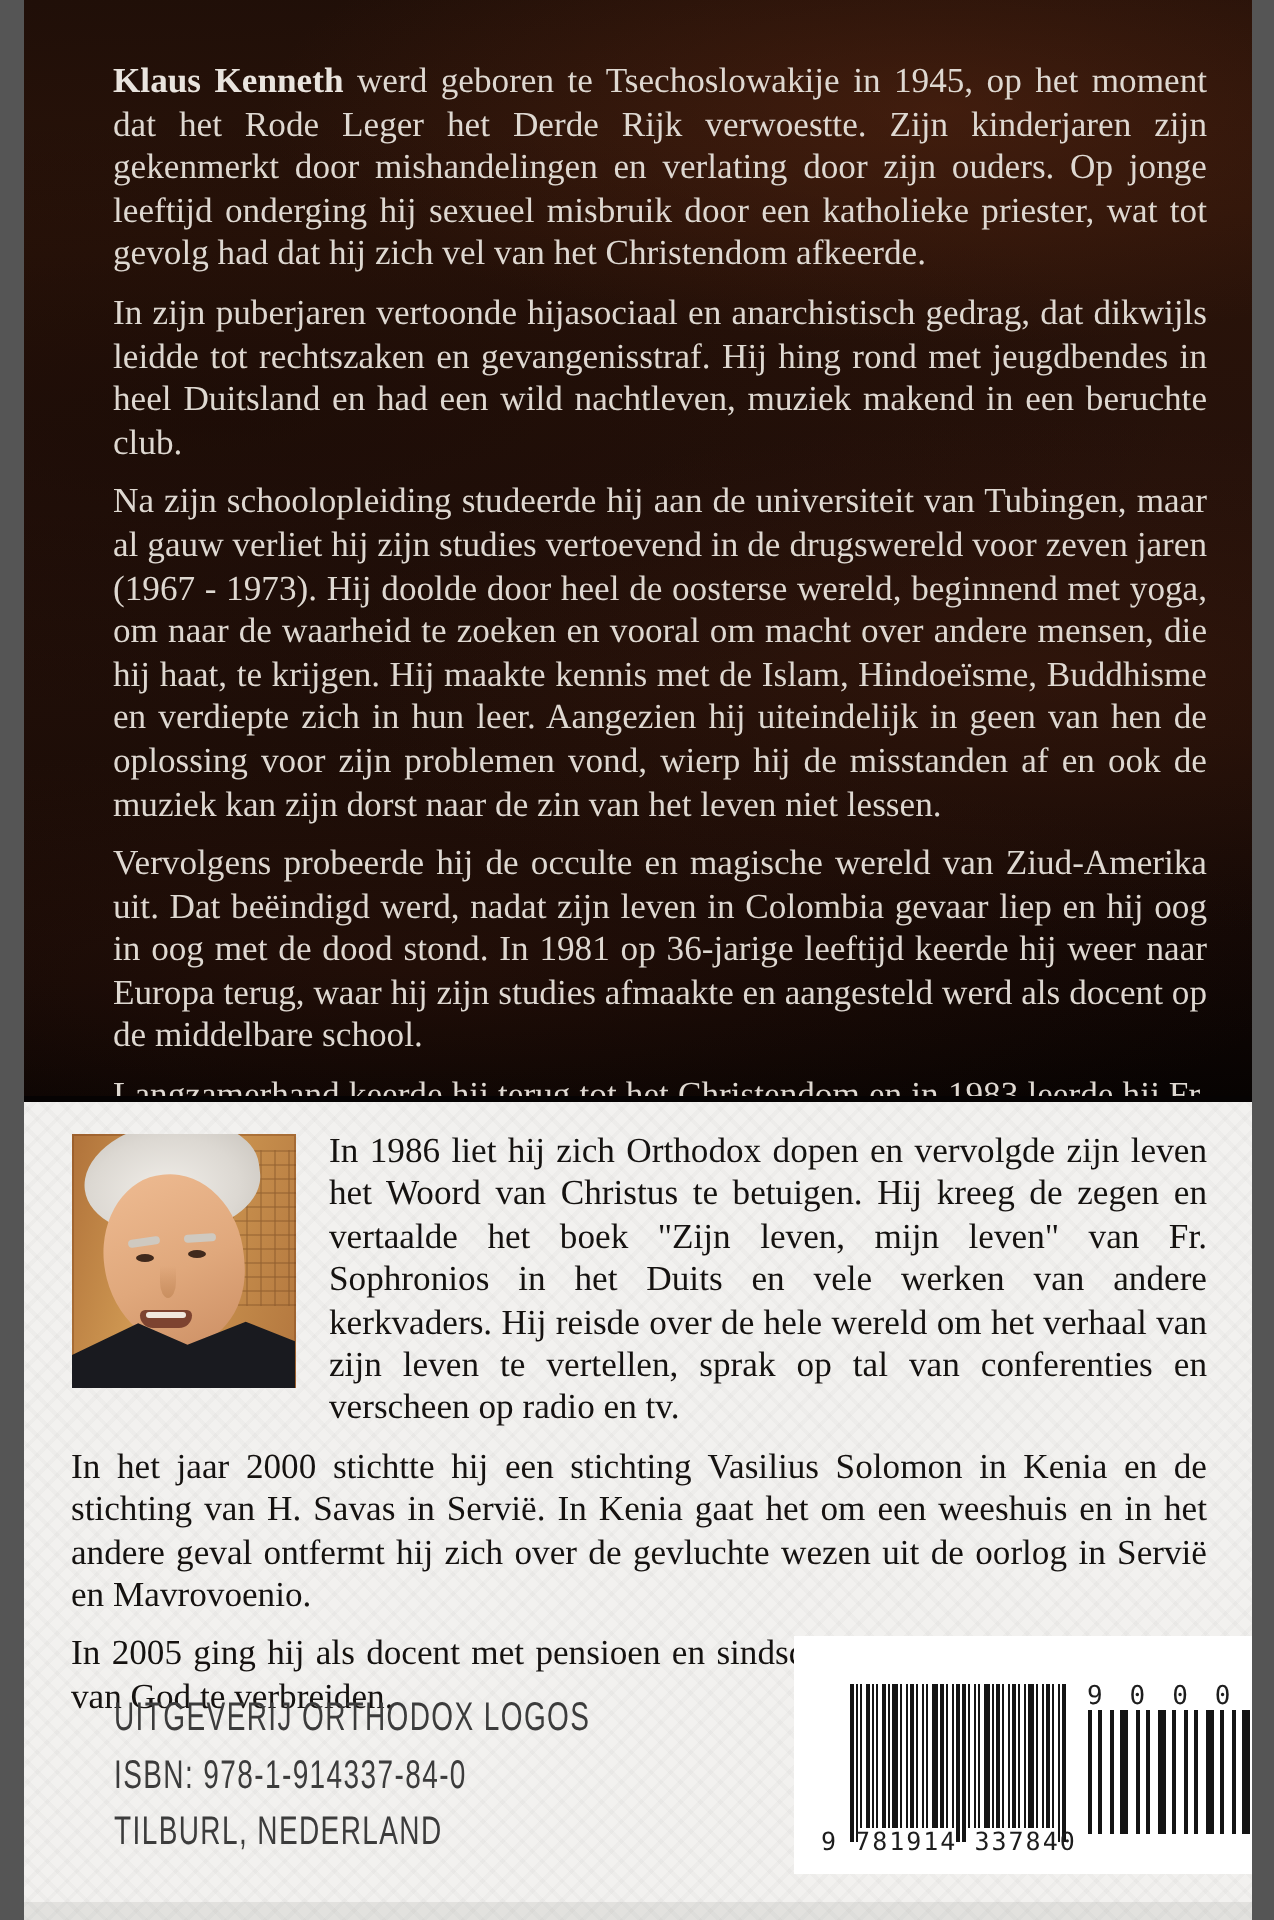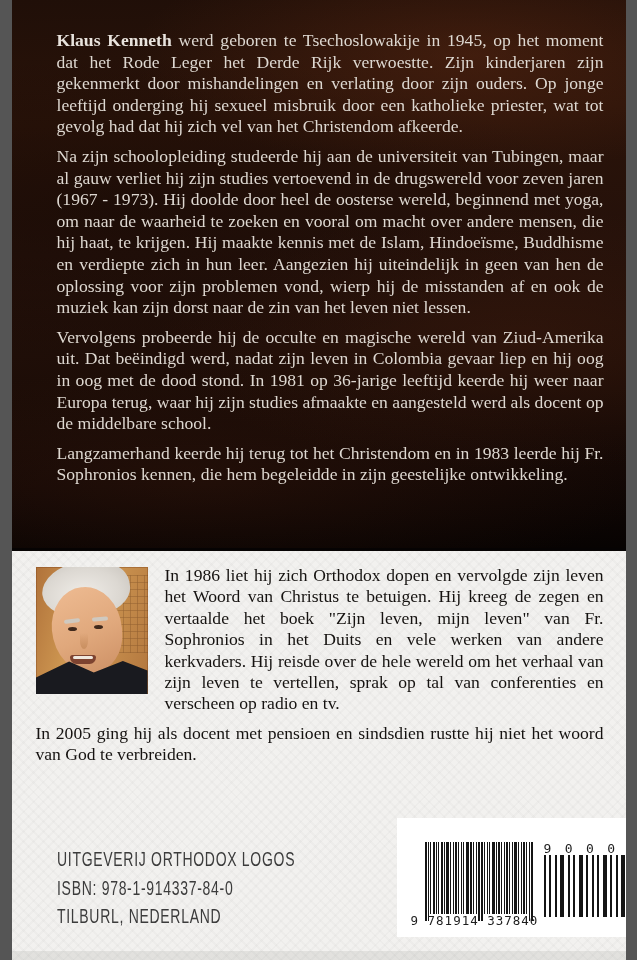--- a/index.html
+++ b/index.html
@@ -150,39 +150,41 @@
     background:rgba(90,85,80,.10);
   }
 </style>
 </head>
 <body>
 
 <div id="cover">
 
   <div id="dark-section">
     <p><b>Klaus Kenneth</b><span> werd geboren te Tsechoslowakije in 1945, op het moment dat het Rode Leger het Derde Rijk verwoestte. Zijn kinderjaren zijn gekenmerkt door mishandelingen en verlating door zijn ouders. Op jonge leeftijd onderging hij sexueel misbruik door een katholieke priester, wat tot gevolg had dat hij zich vel van het Christendom afkeerde.</span></p>
+    <p>In zijn puberjaren vertoonde hijasociaal en anarchistisch gedrag, dat dikwijls leidde tot rechtszaken en gevangenisstraf. Hij hing rond met jeugdbendes in heel Duitsland en had een wild nachtleven, muziek makend in een beruchte club.</p>
     <p>Na zijn schoolopleiding studeerde hij aan de universiteit van Tubingen, maar al gauw verliet hij zijn studies vertoevend in de drugswereld voor zeven jaren (1967 - 1973). Hij doolde door heel de oosterse wereld, beginnend met yoga, om naar de waarheid te zoeken en vooral om macht over andere mensen, die hij haat, te krijgen. Hij maakte kennis met de Islam, Hindoeïsme, Buddhisme en verdiepte zich in hun leer. Aangezien hij uiteindelijk in geen van hen de oplossing voor zijn problemen vond, wierp hij de misstanden af en ook de muziek kan zijn dorst naar de zin van het leven niet lessen.</p>
     <p>Vervolgens probeerde hij de occulte en magische wereld van Ziud-Amerika uit. Dat beëindigd werd, nadat zijn leven in Colombia gevaar liep en hij oog in oog met de dood stond. In 1981 op 36-jarige leeftijd keerde hij weer naar Europa terug, waar hij zijn studies afmaakte en aangesteld werd als docent op de middelbare school.</p>
     <p>Langzamerhand keerde hij terug tot het Christendom en in 1983 leerde hij Fr. Sophronios kennen, die hem begeleidde in zijn geestelijke ontwikkeling.</p>
   </div>
 
   <div id="light-section">
     <div id="author-photo">
       <div class="grid"></div>
       <div class="hair"></div>
       <div class="face"></div>
       <div class="brow l"></div>
       <div class="brow r"></div>
       <div class="eye l"></div>
       <div class="eye r"></div>
       <div class="nose"></div>
       <div class="mouth"></div>
       <div class="shirt"></div>
     </div>
     <p>In 1986 liet hij zich Orthodox dopen en vervolgde zijn leven het Woord van Christus te betuigen. Hij kreeg de zegen en vertaalde het boek "Zijn leven, mijn leven" van Fr. Sophronios in het Duits en vele werken van andere kerkvaders. Hij reisde over de hele wereld om het verhaal van zijn leven te vertellen, sprak op tal van conferenties en verscheen op radio en tv.</p>
+    <p>In het jaar 2000 stichtte hij een stichting Vasilius Solomon in Kenia en de stichting van H. Savas in Servië. In Kenia gaat het om een weeshuis en in het andere geval ontfermt hij zich over de gevluchte wezen uit de oorlog in Servië en Mavrovoenio.</p>
     <p>In 2005 ging hij als docent met pensioen en sindsdien rustte hij niet het woord van God te verbreiden.</p>
   </div>
 
   <div id="publisher">
     <div>UITGEVERIJ ORTHODOX LOGOS</div>
     <div>ISBN: 978-1-914337-84-0</div>
     <div>TILBURL, NEDERLAND</div>
   </div>
 
   <div id="barcode-box">

